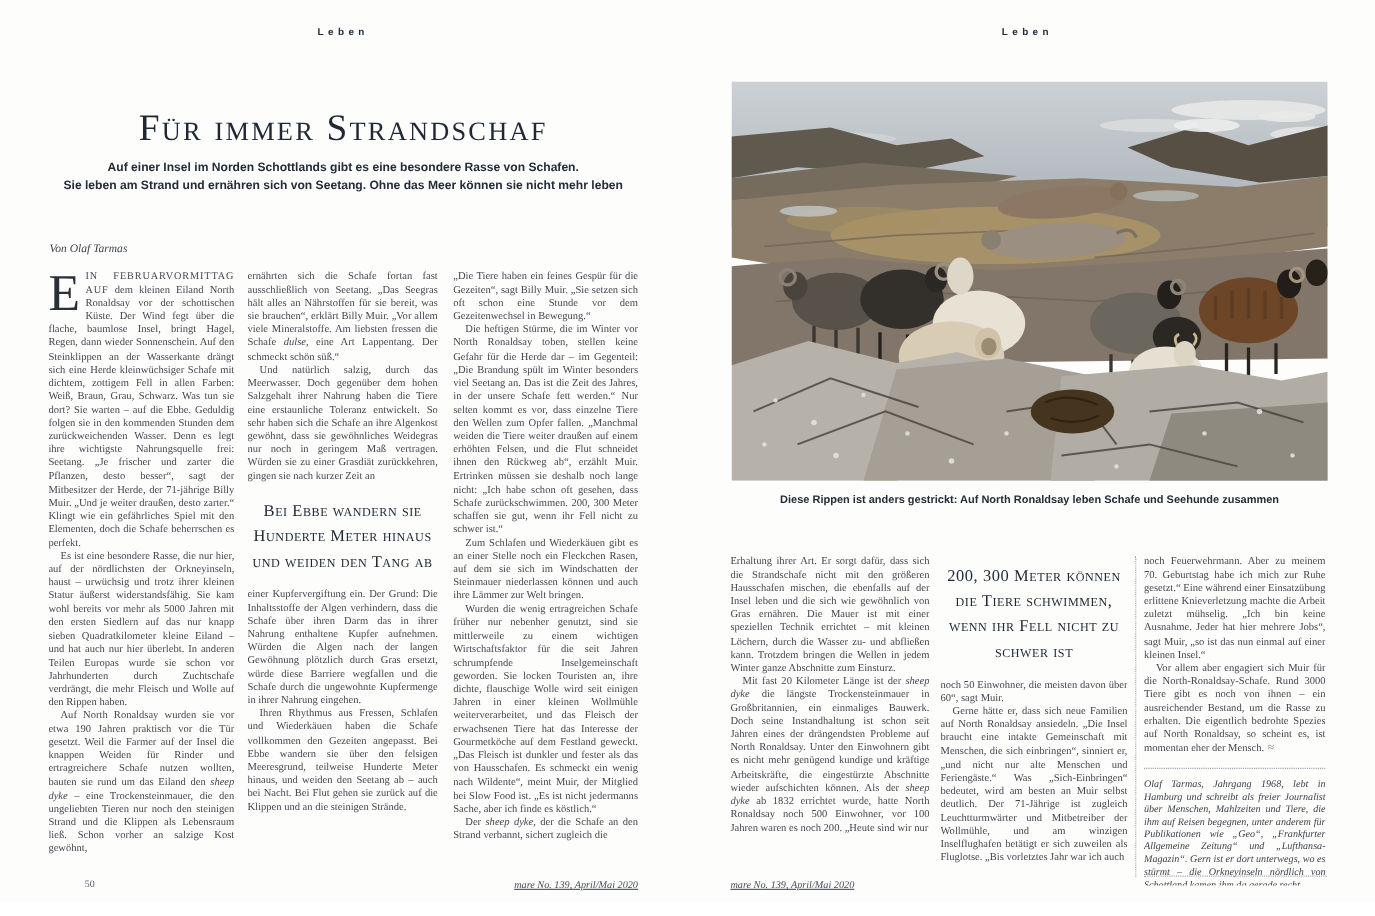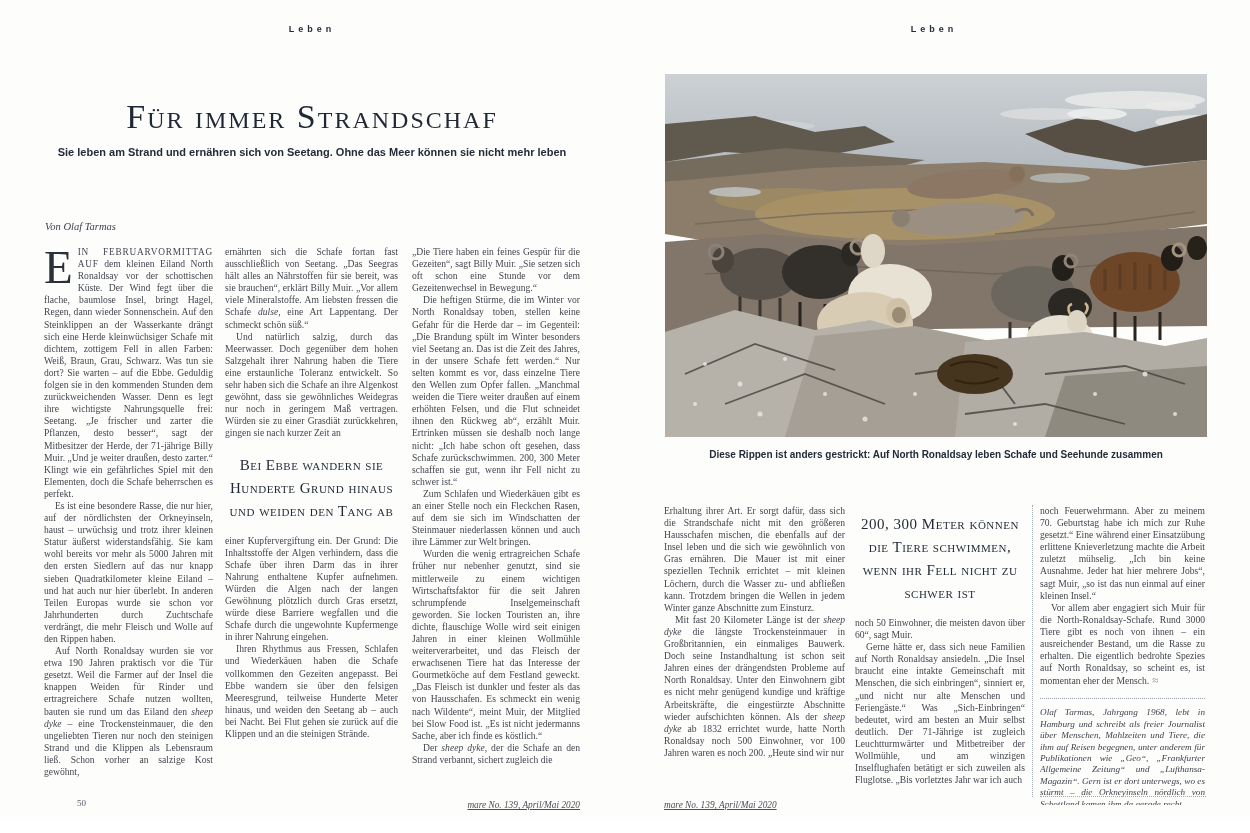--- a/index.html
+++ b/index.html
@@ -49,38 +49,39 @@
 </style>
 </head>
 <body>
 
 <div class="spread">
 
   <div>
     <div class="section-head sh-left">Leben</div>
     <h1 class="headline">Für immer Strandschaf</h1>
     <div class="subtitle">
+      <div>Auf einer Insel im Norden Schottlands gibt es eine besondere Rasse von Schafen.</div>
       <div>Sie leben am Strand und ernähren sich von Seetang. Ohne das Meer können sie nicht mehr leben</div>
     </div>
     <div class="byline">Von Olaf Tarmas</div>
 
     <div class="col col-p1-1">
       <p class="first-para"><span class="dropcap">E</span><span class="lead">IN FEBRUARVORMITTAG AUF</span> <span>dem kleinen Eiland North Ronaldsay vor der schottischen Küste. Der Wind fegt über die flache, baumlose Insel, bringt Hagel, Regen, dann wieder Sonnenschein. Auf den Steinklippen an der Wasserkante drängt sich eine Herde kleinwüchsiger Schafe mit dichtem, zottigem Fell in allen Farben: Weiß, Braun, Grau, Schwarz. Was tun sie dort? Sie warten – auf die Ebbe. Geduldig folgen sie in den kommenden Stunden dem zurückweichenden Wasser. Denn es legt ihre wichtigste Nahrungsquelle frei: Seetang. „Je frischer und zarter die Pflanzen, desto besser“, sagt der Mitbesitzer der Herde, der 71-jährige Billy Muir. „Und je weiter draußen, desto zarter.“ Klingt wie ein gefährliches Spiel mit den Elementen, doch die Schafe beherrschen es perfekt.</span></p>
       <div class="paras">
           <p>Es ist eine besondere Rasse, die nur hier, auf der nördlichsten der Orkneyinseln, haust – urwüchsig und trotz ihrer kleinen Statur äußerst widerstandsfähig. Sie kam wohl bereits vor mehr als 5000 Jahren mit den ersten Siedlern auf das nur knapp sieben Quadratkilometer kleine Eiland – und hat auch nur hier überlebt. In anderen Teilen Europas wurde sie schon vor Jahrhunderten durch Zuchtschafe verdrängt, die mehr Fleisch und Wolle auf den Rippen haben.</p>
           <p>Auf North Ronaldsay wurden sie vor etwa 190 Jahren praktisch vor die Tür gesetzt. Weil die Farmer auf der Insel die knappen Weiden für Rinder und ertragreichere Schafe nutzen wollten, bauten sie rund um das Eiland den <em>sheep dyke</em> – eine Trockensteinmauer, die den ungeliebten Tieren nur noch den steinigen Strand und die Klippen als Lebensraum ließ. Schon vorher an salzige Kost gewöhnt,</p>
         </div>
     </div>
 
     <div class="col col-p1-2">
       <div class="paras cont">
           <p>ernährten sich die Schafe fortan fast ausschließlich von Seetang. „Das Seegras hält alles an Nährstoffen für sie bereit, was sie brauchen“, erklärt Billy Muir. „Vor allem viele Mineralstoffe. Am liebsten fressen die Schafe <em>dulse</em>, eine Art Lappentang. Der schmeckt schön süß.“</p>
           <p>Und natürlich salzig, durch das Meerwasser. Doch gegenüber dem hohen Salzgehalt ihrer Nahrung haben die Tiere eine erstaunliche Toleranz entwickelt. So sehr haben sich die Schafe an ihre Algenkost gewöhnt, dass sie gewöhnliches Weidegras nur noch in geringem Maß vertragen. Würden sie zu einer Grasdiät zurückkehren, gingen sie nach kurzer Zeit an</p>
         </div>
-      <div class="pullquote">Bei Ebbe wandern sie Hunderte Grund hinaus und weiden den Tang ab</div>
+      <div class="pullquote">Bei Ebbe wandern sie Hunderte Meter hinaus und weiden den Tang ab</div>
       <div class="paras cont">
           <p>einer Kupfervergiftung ein. Der Grund: Die Inhaltsstoffe der Algen verhindern, dass die Schafe über ihren Darm das in ihrer Nahrung enthaltene Kupfer aufnehmen. Würden die Algen nach der langen Gewöhnung plötzlich durch Gras ersetzt, würde diese Barriere wegfallen und die Schafe durch die ungewohnte Kupfermenge in ihrer Nahrung eingehen.</p>
           <p>Ihren Rhythmus aus Fressen, Schlafen und Wiederkäuen haben die Schafe vollkommen den Gezeiten angepasst. Bei Ebbe wandern sie über den felsigen Meeresgrund, teilweise Hunderte Meter hinaus, und weiden den Seetang ab – auch bei Nacht. Bei Flut gehen sie zurück auf die Klippen und an die steinigen Strände.</p>
         </div>
     </div>
 
     <div class="col col-p1-3">
       <div class="paras cont">
           <p>„Die Tiere haben ein feines Gespür für die Gezeiten“, sagt Billy Muir. „Sie setzen sich oft schon eine Stunde vor dem Gezeitenwechsel in Bewegung.“</p>
           <p>Die heftigen Stürme, die im Winter vor North Ronaldsay toben, stellen keine Gefahr für die Herde dar – im Gegenteil: „Die Brandung spült im Winter besonders viel Seetang an. Das ist die Zeit des Jahres, in der unsere Schafe fett werden.“ Nur selten kommt es vor, dass einzelne Tiere den Wellen zum Opfer fallen. „Manchmal weiden die Tiere weiter draußen auf einem erhöhten Felsen, und die Flut schneidet ihnen den Rückweg ab“, erzählt Muir. Ertrinken müssen sie deshalb noch lange nicht: „Ich habe schon oft gesehen, dass Schafe zurückschwimmen. 200, 300 Meter schaffen sie gut, wenn ihr Fell nicht zu schwer ist.“</p>

